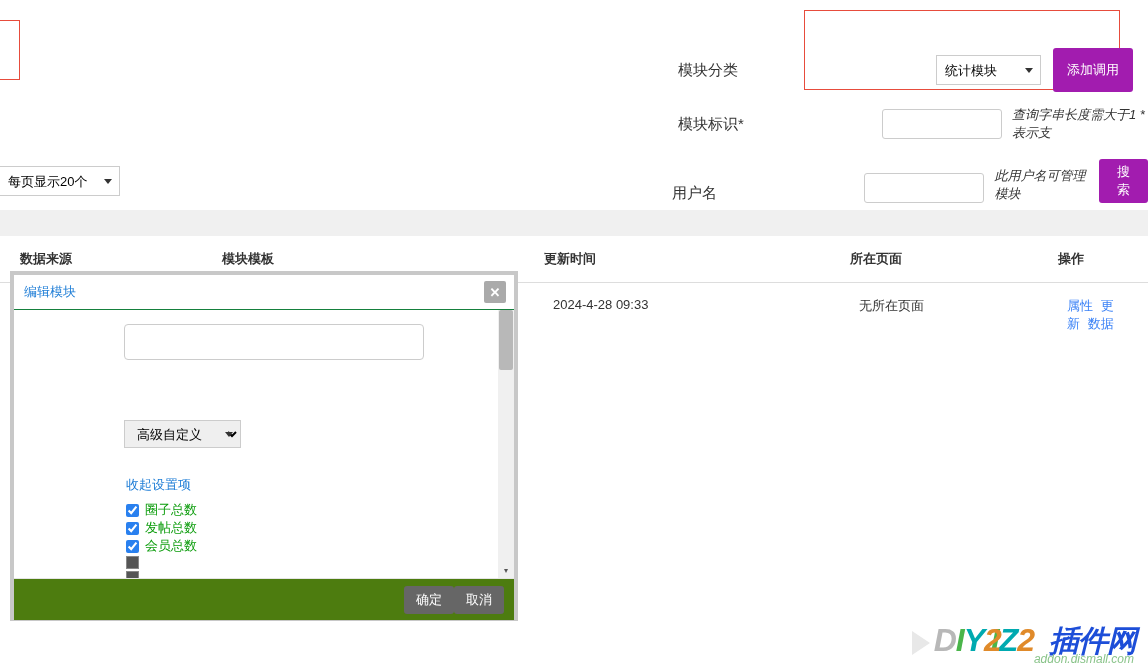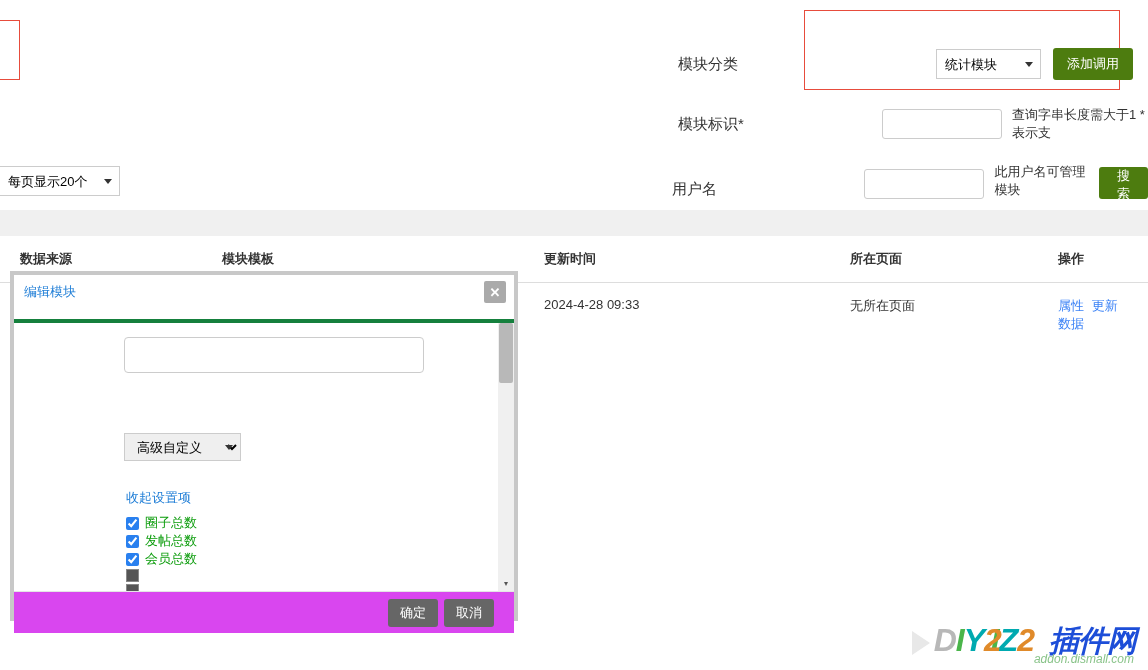--- a/index.html
+++ b/index.html
@@ -11,59 +11,59 @@
 
 .form-row1 { position: absolute; left: 678px; top: 48px; display: flex; align-items: center; }
 .form-row2 { position: absolute; left: 678px; top: 106px; display: flex; align-items: center; }
 .form-row3 { position: absolute; left: 0; top: 166px; display: flex; align-items: center; width: 100%; }
 
 .label { width: 90px; color: #333; font-size: 15px; }
 .select-field { height: 30px; border: 1px solid #ccc; padding: 2px 20px 2px 8px; font-size: 13px; background: #fff; appearance: none; position: relative; }
 .select-wrap { position: relative; display: inline-block; }
 .select-wrap::after { content: ""; position: absolute; right: 8px; top: 50%; margin-top: -2px; border-left: 4px solid transparent; border-right: 4px solid transparent; border-top: 5px solid #333; pointer-events: none; }
 .input-field { height: 30px; border: 1px solid #ccc; padding: 2px 8px; font-size: 13px; width: 120px; border-radius: 3px; }
-.btn-primary { background: #4d7c0f; color: #fff; border: none; padding: 0 14px; height: 32px; font-size: 13px; border-radius: 3px; cursor: pointer; margin-left: 12px; }
-.hint-text { margin-left: 10px; color: #333; font-size: 13px; }
+.btn-primary { background: #a21caf; color: #fff; border: none; padding: 0 14px; height: 44px; font-size: 13px; border-radius: 3px; cursor: pointer; margin-left: 12px; }
+.hint-text { margin-left: 10px; color: #333; font-size: 13px; font-style: italic; }
 
 .row3-left { margin-left: 0; }
 .row3-right { position: absolute; left: 672px; display: flex; align-items: flex-end; }
 
 .gray-band { background: #f0f0f0; height: 26px; width: 100%; }
 
 .table-header { display: flex; padding: 14px 20px; border-bottom: 1px solid #ddd; font-weight: bold; }
-.data-row { display: flex; padding: 14px 20px; justify-content: space-between; }
+.data-row { display: flex; padding: 14px 29px; justify-content: space-between; }
 .col-source { width: 202px; }
 .col-template { width: 322px; }
 .col-time { width: 306px; }
 .col-page { width: 208px; }
 .col-action { flex: 1; }
 .link { color: #3b82f6; cursor: pointer; margin-right: 4px; }
 
 .modal { position: absolute; left: 10px; top: 271px; width: 508px; height: 350px; border: 4px solid #c8c8c8; background: #fff; }
-.modal-header { display: flex; justify-content: space-between; align-items: center; padding: 6px 8px 16px 10px; border-bottom: 4px solid #15803d; }
+.modal-header { display: flex; justify-content: space-between; align-items: center; padding: 6px 8px 6px 10px; border-bottom: 1px solid #15803d; }
 .modal-title { color: #1e7dd6; font-size: 13px; }
 .close-btn { width: 22px; height: 22px; background: #aaa; color: #fff; display: flex; align-items: center; justify-content: center; cursor: pointer; font-weight: bold; border-radius: 2px; }
 .modal-body { position: relative; height: 268px; overflow: hidden; }
 .modal-scroll { position: absolute; right: 0; top: 0; width: 16px; height: 100%; background: #f0f0f0; }
 .modal-scroll-thumb { position: absolute; top: 0; left: 1px; width: 14px; height: 60px; background: #b8b8b8; border-radius: 2px; }
 .modal-scroll-arrow { position: absolute; left: 0; width: 16px; height: 16px; background: #f0f0f0; display: flex; align-items: center; justify-content: center; font-size: 8px; color: #555; }
 .modal-scroll-arrow.down { bottom: 0; }
 
 .modal-content { padding: 14px 16px 0 110px; }
 .modal-input-big { width: 300px; height: 36px; border: 1px solid #ccc; border-radius: 4px; margin-bottom: 60px; }
 .modal-select-row { margin-bottom: 28px; }
 .modal-select { height: 28px; border: 1px solid #ccc; padding: 2px 22px 2px 8px; font-size: 13px; }
 .collapse-link { color: #1e7dd6; font-size: 13px; cursor: pointer; display: block; margin-bottom: 8px; margin-left: 2px; }
 .check-list { margin-left: 2px; }
 .check-item { display: flex; align-items: center; margin-bottom: 2px; line-height: 16px; }
 .check-item input { margin-right: 6px; accent-color: #2980ef; }
 .check-item.green label { color: #0b9c0b; }
 .check-item .empty-box { width: 13px; height: 13px; border: 1px solid #888; background: #555; }
 
-.modal-footer { height: 42px; display: flex; justify-content: flex-end; align-items: center; padding-right: 20px; gap: 6px; background: #d946ef; border-top: 1px solid #e5e5e5; }
+.modal-footer { height: 42px; display: flex; justify-content: flex-end; align-items: center; padding-right: 10px; gap: 0; background: #4d7c0f; border-top: 1px solid #e5e5e5; }
 .btn-gray { background: #666; color: #fff; border: none; padding: 0 12px; height: 28px; font-size: 13px; border-radius: 3px; cursor: pointer; }
 
 .watermark { position: absolute; right: 12px; bottom: 8px; font-size: 32px; font-weight: bold; font-style: italic; color: #c0c0c0; letter-spacing: -1px; }
 .watermark .d { color: #b8b8b8; }
 .watermark .green { color: #4ab54a; }
 .watermark .cyan { color: #00aab0; }
 .watermark .orange { color: #e08a2a; }
 .watermark .cn { color: #1d4ed8; font-size: 30px; margin-left: 15px; }
 .watermark-sub { position: absolute; right: 14px; bottom: 4px; font-size: 12px; color: #8ac48a; font-style: italic; }
 .wm-arrow { display: inline-block; width: 0; height: 0; border-top: 12px solid transparent; border-bottom: 12px solid transparent; border-left: 18px solid #e8e8e8; margin-right: -4px; vertical-align: middle; }

